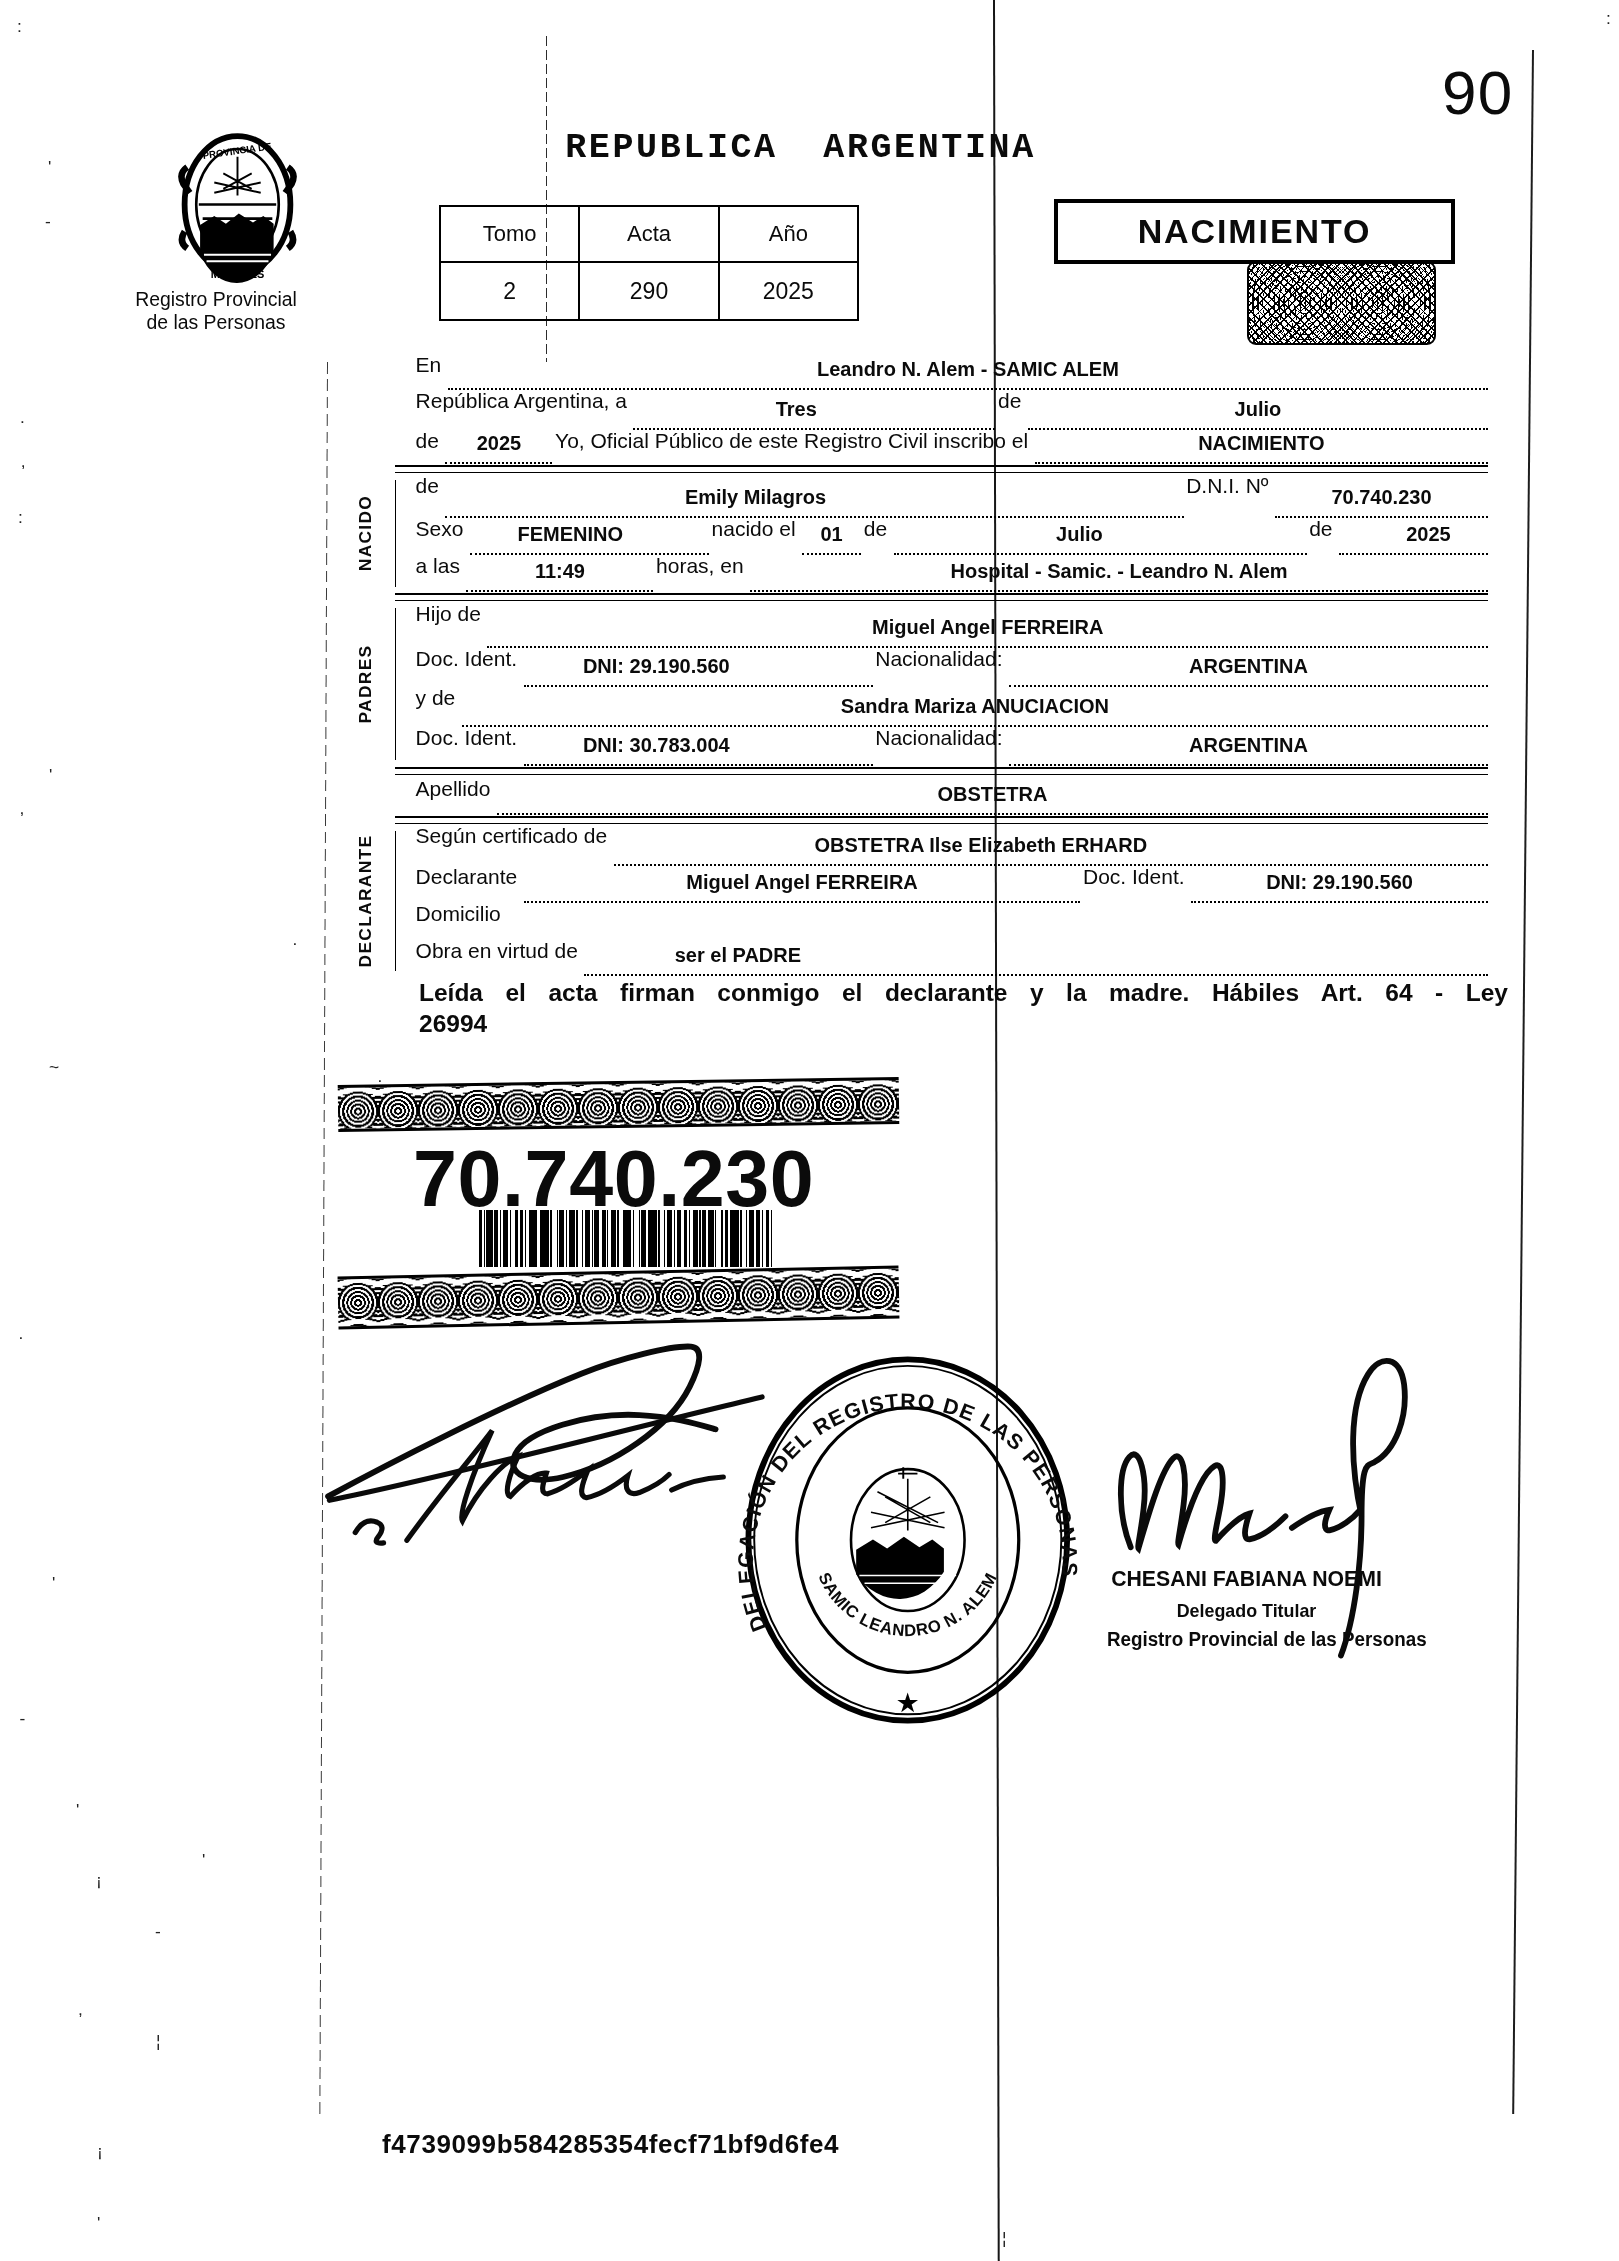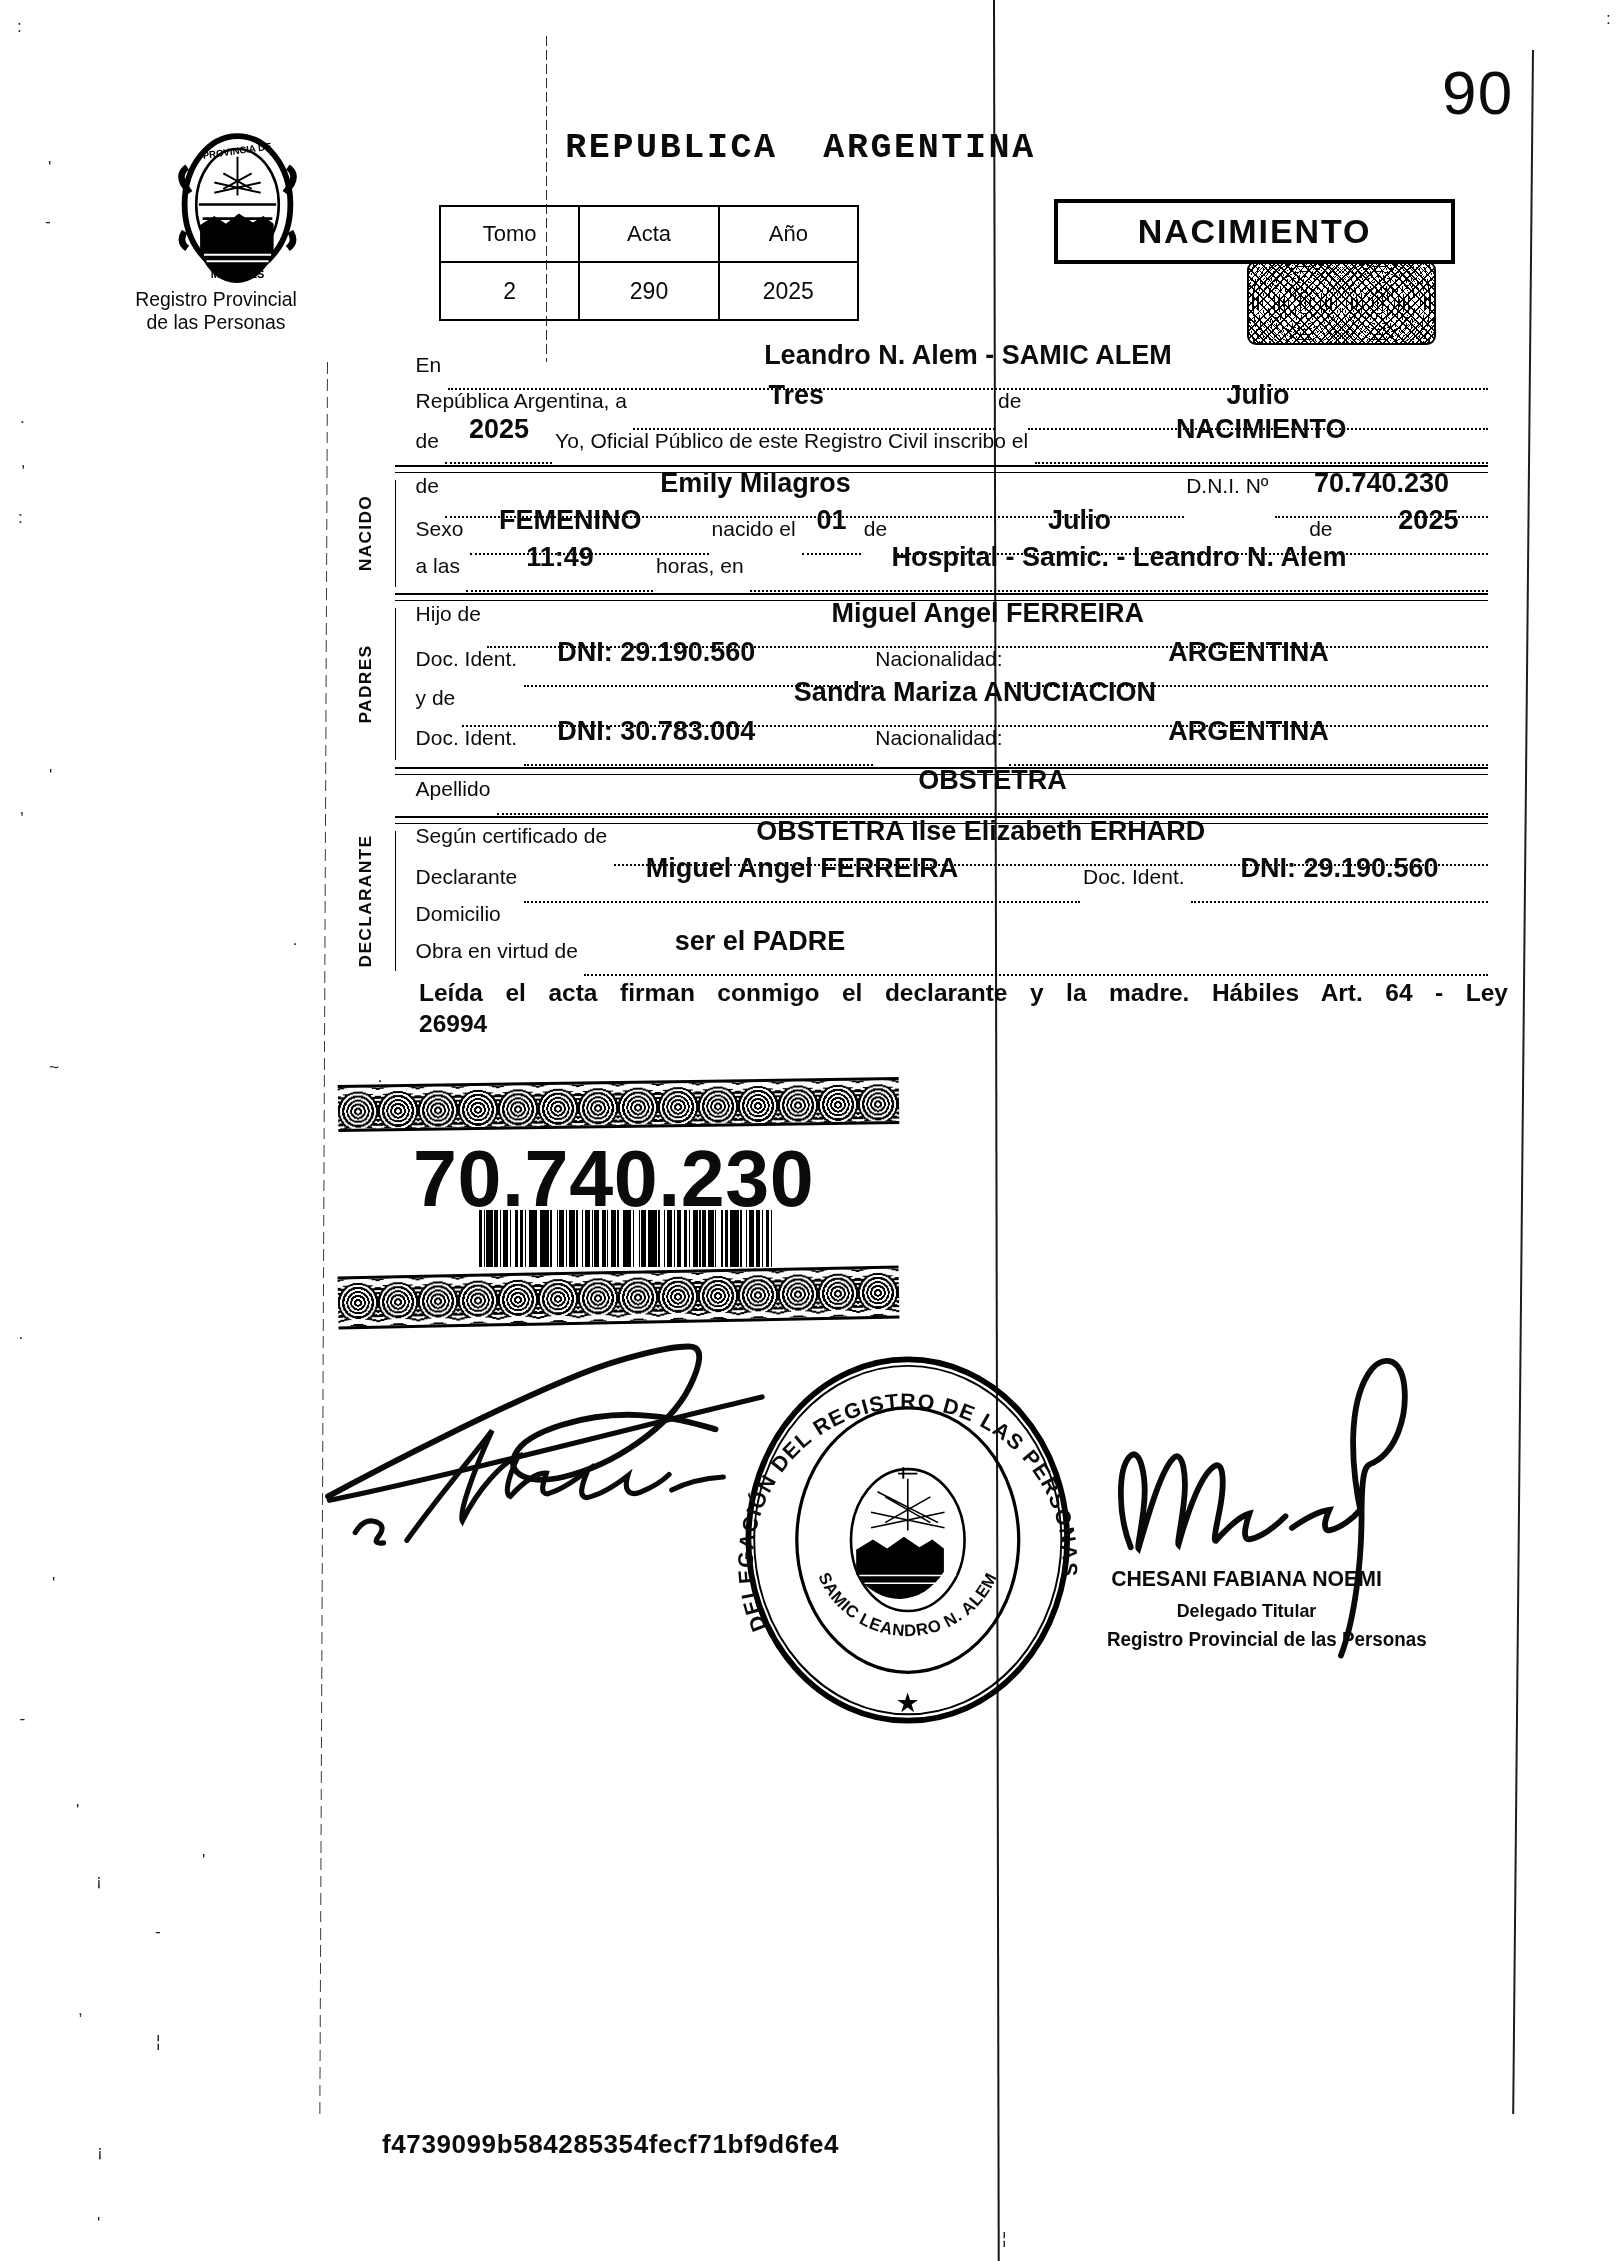--- a/index.html
+++ b/index.html
@@ -41,22 +41,22 @@
        repeating-linear-gradient(-45deg,#000 0 1.3px,transparent 1.3px 5.8px),
        repeating-radial-gradient(circle at 30% 50%,#000 0 0.6px,transparent 0.6px 5.2px),
        repeating-radial-gradient(circle at 70% 50%,#000 0 0.6px,transparent 0.6px 5.2px);}
 
   
   .form{left:395px;top:354px;width:1093px;}
   .fline{display:flex;align-items:flex-start;padding-left:18px;}
   .lbl{font-size:21px;padding:0 6.5px 1.3px 2.6px;white-space:nowrap;line-height:1.05;}
   .seg{position:relative;border-bottom:2.6px dotted #000;align-self:stretch;}
   .seg.grow{flex:1;}
-  .val{position:absolute;bottom:17px;left:50%;transform:translateX(-50%);
-       font-weight:700;font-size:27px;white-space:nowrap;}
+  .val{position:absolute;bottom:7px;left:50%;transform:translateX(-50%);
+       font-weight:700;font-size:20px;white-space:nowrap;}
   .val.l42{left:42%;} .val.l38{left:38%;} .val.l45{left:45%;} .val.l60{left:60%;}
   .val.left10{left:10%;transform:none;}
   .divider{border-top:2.6px solid #000;border-bottom:1.3px solid #000;height:5.2px;margin:1.3px 0;}
   .sec{position:relative;}
   .sec::before{content:'';position:absolute;left:0;top:5.2px;bottom:5.2px;border-left:1.9px solid #000;}
   .vlabel{position:absolute;left:-30px;top:50%;transform:translate(-50%,-50%) rotate(-90deg);
           font-size:17.4px;font-weight:700;letter-spacing:1.3px;white-space:nowrap;}
   .closing{left:419px;top:977px;width:1089px;font-size:24.5px;font-weight:700;line-height:31px;}
   .closing .j{display:block;text-align:justify;text-align-last:justify;}
 

